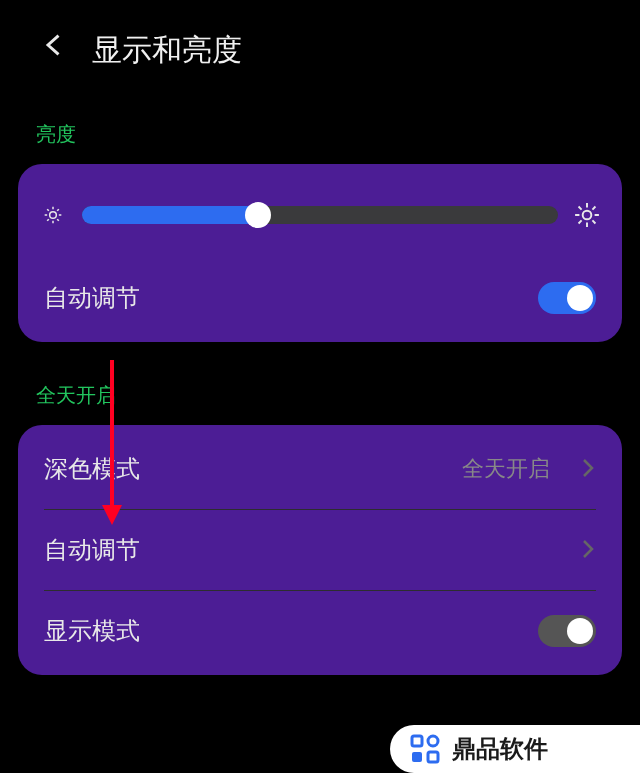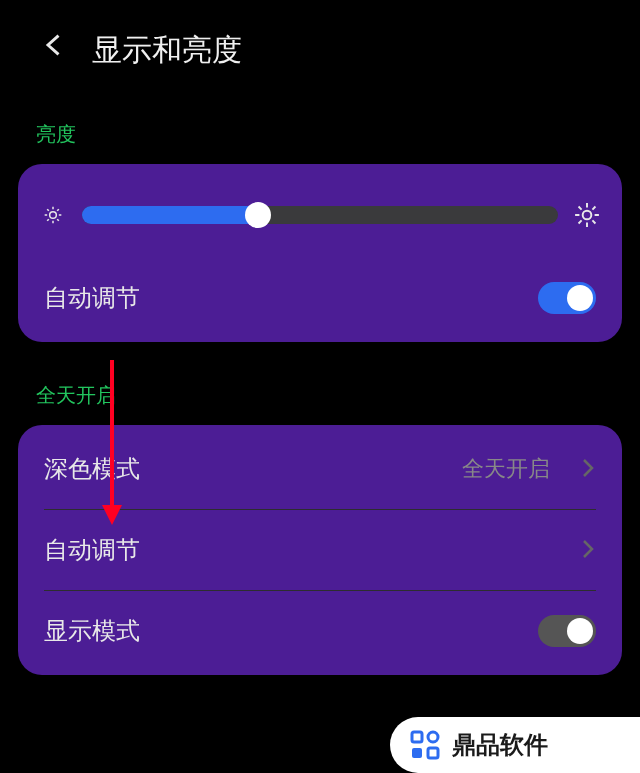--- a/index.html
+++ b/index.html
@@ -134,21 +134,21 @@
     position: absolute;
     left: 100px;
     top: 360px;
     pointer-events: none;
   }
   .watermark {
     position: absolute;
     bottom: 0;
     right: 0;
     width: 250px;
-    height: 56px;
+    height: 48px;
     background: #fff;
     border-top-left-radius: 30px;
     border-bottom-left-radius: 30px;
     display: flex;
     align-items: center;
     padding-left: 18px;
   }
   .wm-logo { margin-right: 10px; }
   .wm-text {
     font-size: 24px;

